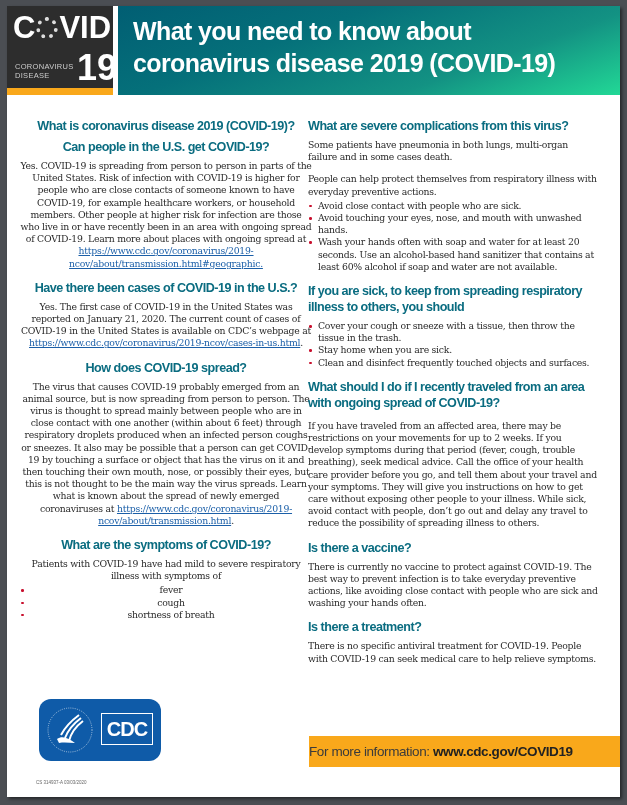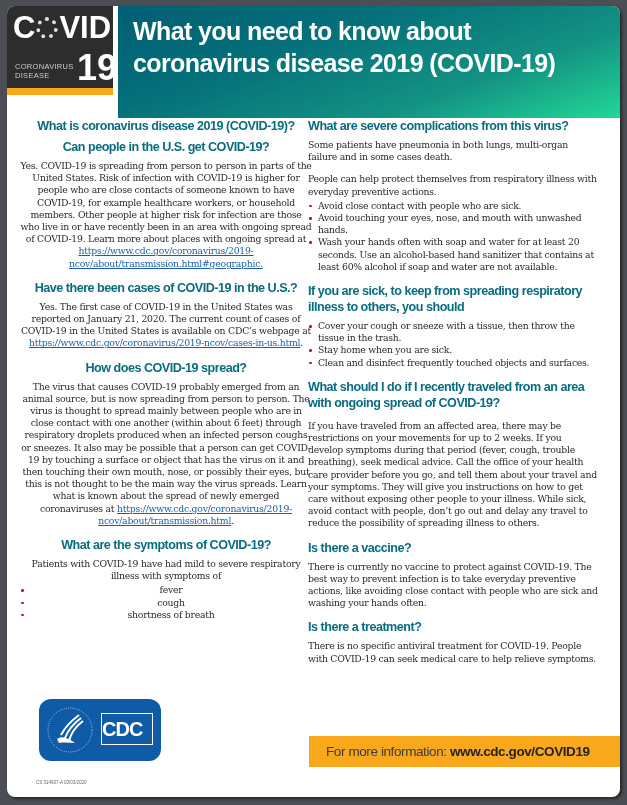--- a/index.html
+++ b/index.html
@@ -7,21 +7,20 @@
     width: 627px; height: 805px; overflow: hidden;
     background: #4b4e53;
     font-family: "DejaVu Serif", serif;
     position: relative;
   }
   .page {
     position: absolute; left: 7px; top: 6px; width: 613px; height: 791px;
     background: #ffffff;
     box-shadow: 2px 2px 3px rgba(0,0,0,0.5);
     overflow: hidden;
-    border-radius: 8px;
   }
   .logo-box {
     position: absolute; left: 0; top: 0; width: 106px; height: 89px;
     background: #2d2d2d;
   }
   .logo-bar {
     position: absolute; left: 0; bottom: 0; width: 106px; height: 7px;
     background: #f9a81b;
   }
   .logo-covid {
@@ -38,21 +37,21 @@
     position: absolute; left: 8px; top: 56px;
     font-family: "Liberation Sans", sans-serif; font-size: 7.5px; color: #ccc;
     line-height: 9px; letter-spacing: 0.3px;
   }
   .logo-19 {
     position: absolute; left: 70px; top: 44px;
     font-family: "Liberation Sans", sans-serif; font-weight: bold;
     font-size: 36px; color: #fff; line-height: 36px;
   }
   .banner {
-    position: absolute; left: 111px; top: 0; right: 0; height: 112px;
+    position: absolute; left: 111px; top: 0; right: 0; height: 89px;
     background: linear-gradient(160deg, #015e73 0%, #05707a 35%, #139283 70%, #22d896 100%);
   }
   .banner-title {
     position: absolute; left: 15px; top: 9px;
     font-family: "Liberation Sans", sans-serif; font-weight: bold;
     font-size: 25px; line-height: 32px; color: #ffffff;
     letter-spacing: -0.6px;
   }
   .col { position: absolute; top: 112px; width: 292px; }
   .col-left { left: 20px; }
@@ -81,33 +80,33 @@
     background: #0f5ba8; border-radius: 12px;
   }
   .cdc-seal {
     position: absolute; left: 6px; top: 6px; width: 50px; height: 50px;
     border-radius: 50%;
   }
   .cdc-word {
     position: absolute; left: 62px; top: 14px; width: 52px; height: 32px;
     border: 1px solid #fff; box-sizing: border-box;
     font-family: "Liberation Sans", sans-serif; font-weight: bold;
-    color: #fff; font-size: 20px; line-height: 30px; text-align: left;
+    color: #fff; font-size: 20px; line-height: 30px; text-align: center;
     letter-spacing: -1px;
   }
   .doc-code {
     position: absolute; left: 36px; top: 780px;
     font-family: "Liberation Sans", sans-serif; font-size: 4.5px; color: #666;
   }
   .more-info {
     position: absolute; left: 309px; top: 736px; width: 311px; height: 31px;
     background: #f9a81b;
     font-family: "Liberation Sans", sans-serif; font-size: 13.5px;
     line-height: 31px; color: #3b3b3b; letter-spacing: -0.4px;
-    padding-left: 17px; box-sizing: border-box;
+    box-sizing: border-box;
   }
   .more-info b { color: #222; }
 </style>
 </head>
 <body>
 
 <div class="page">
 
   <div class="logo-box">
     <div class="logo-covid">C<span class="o"></span>VID</div>

